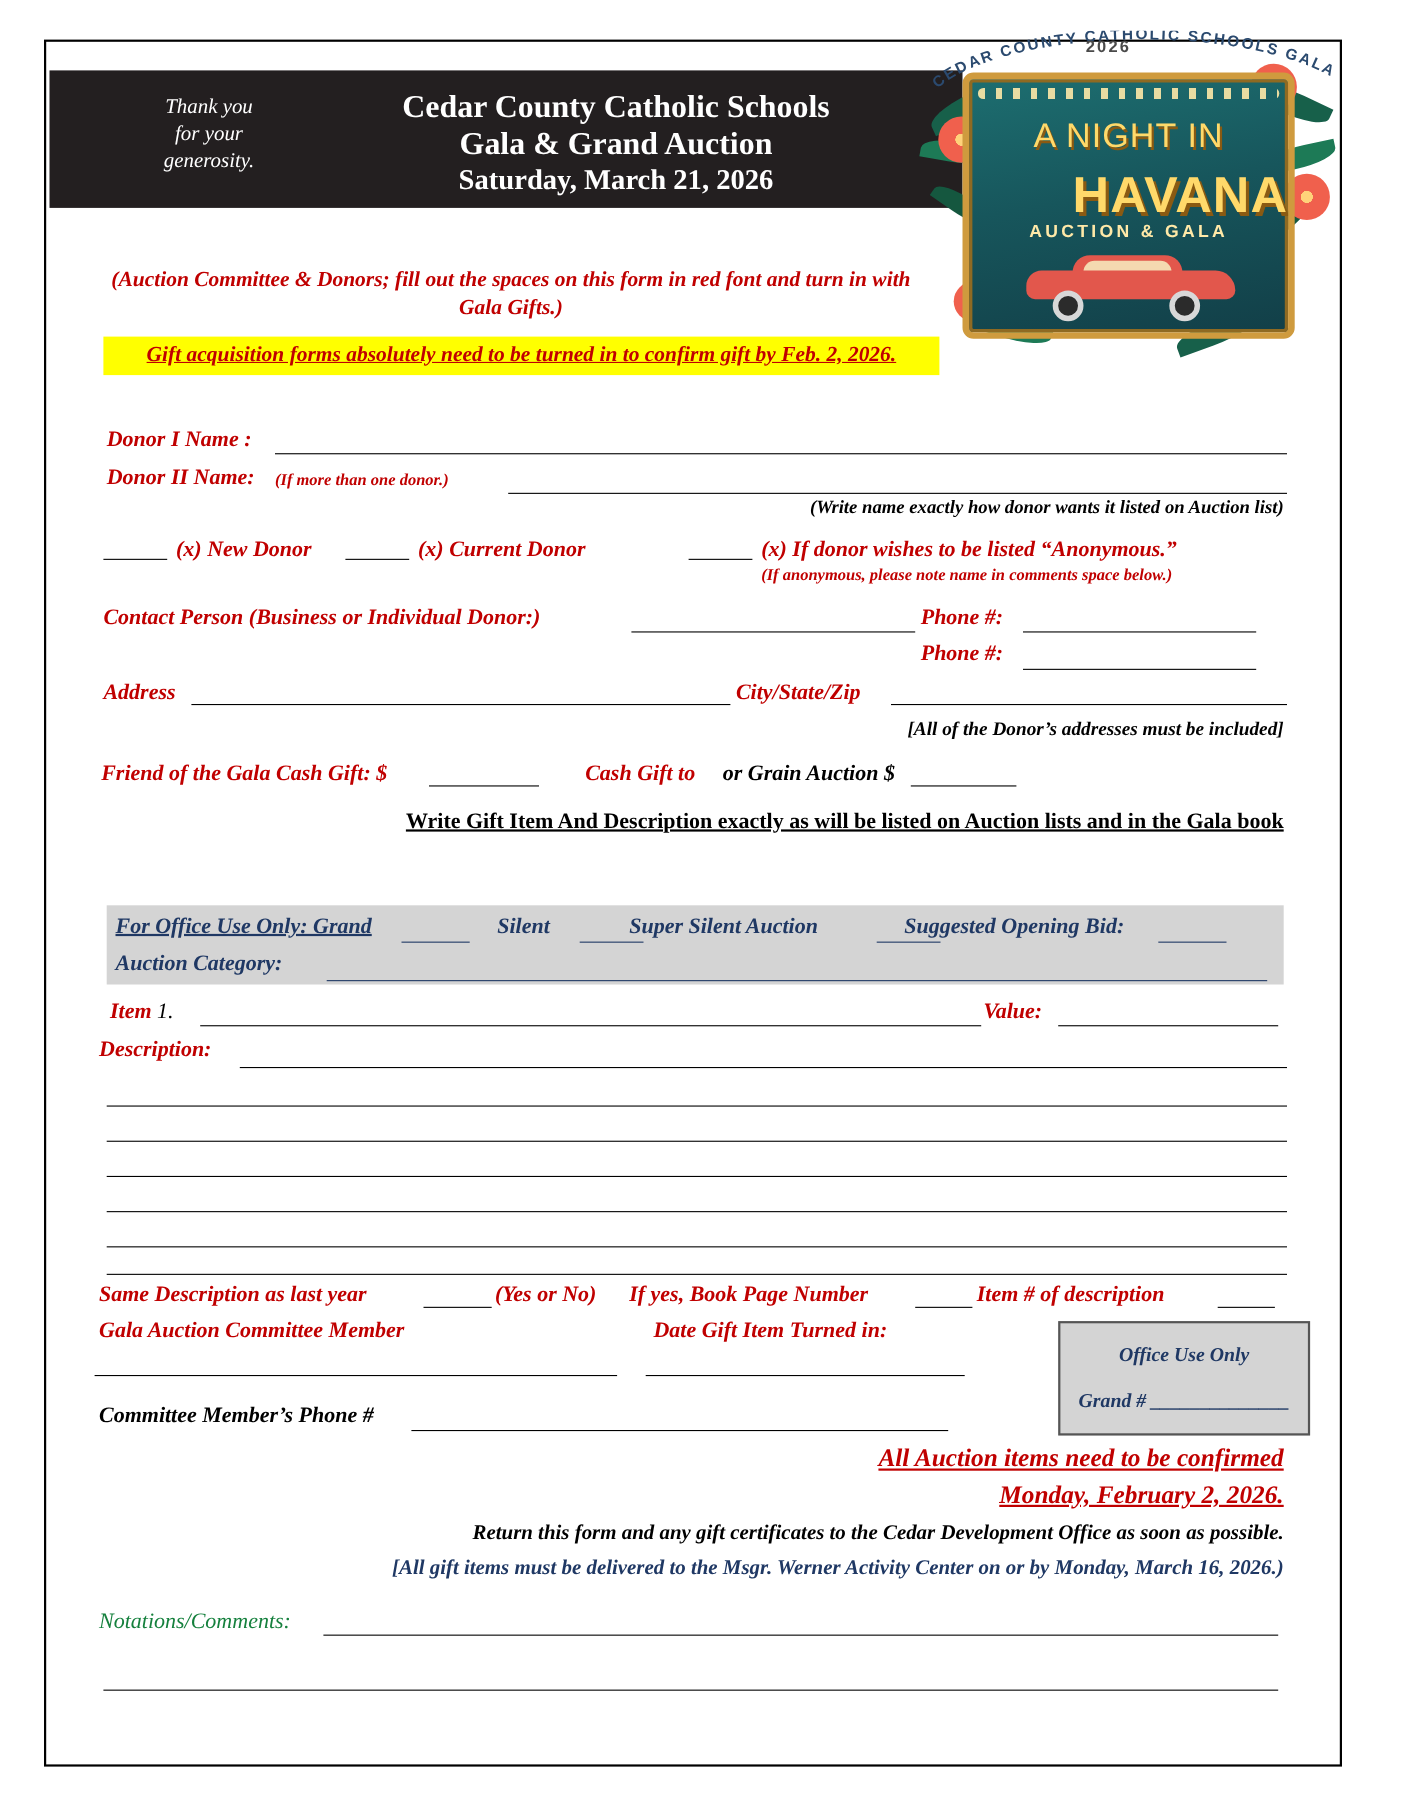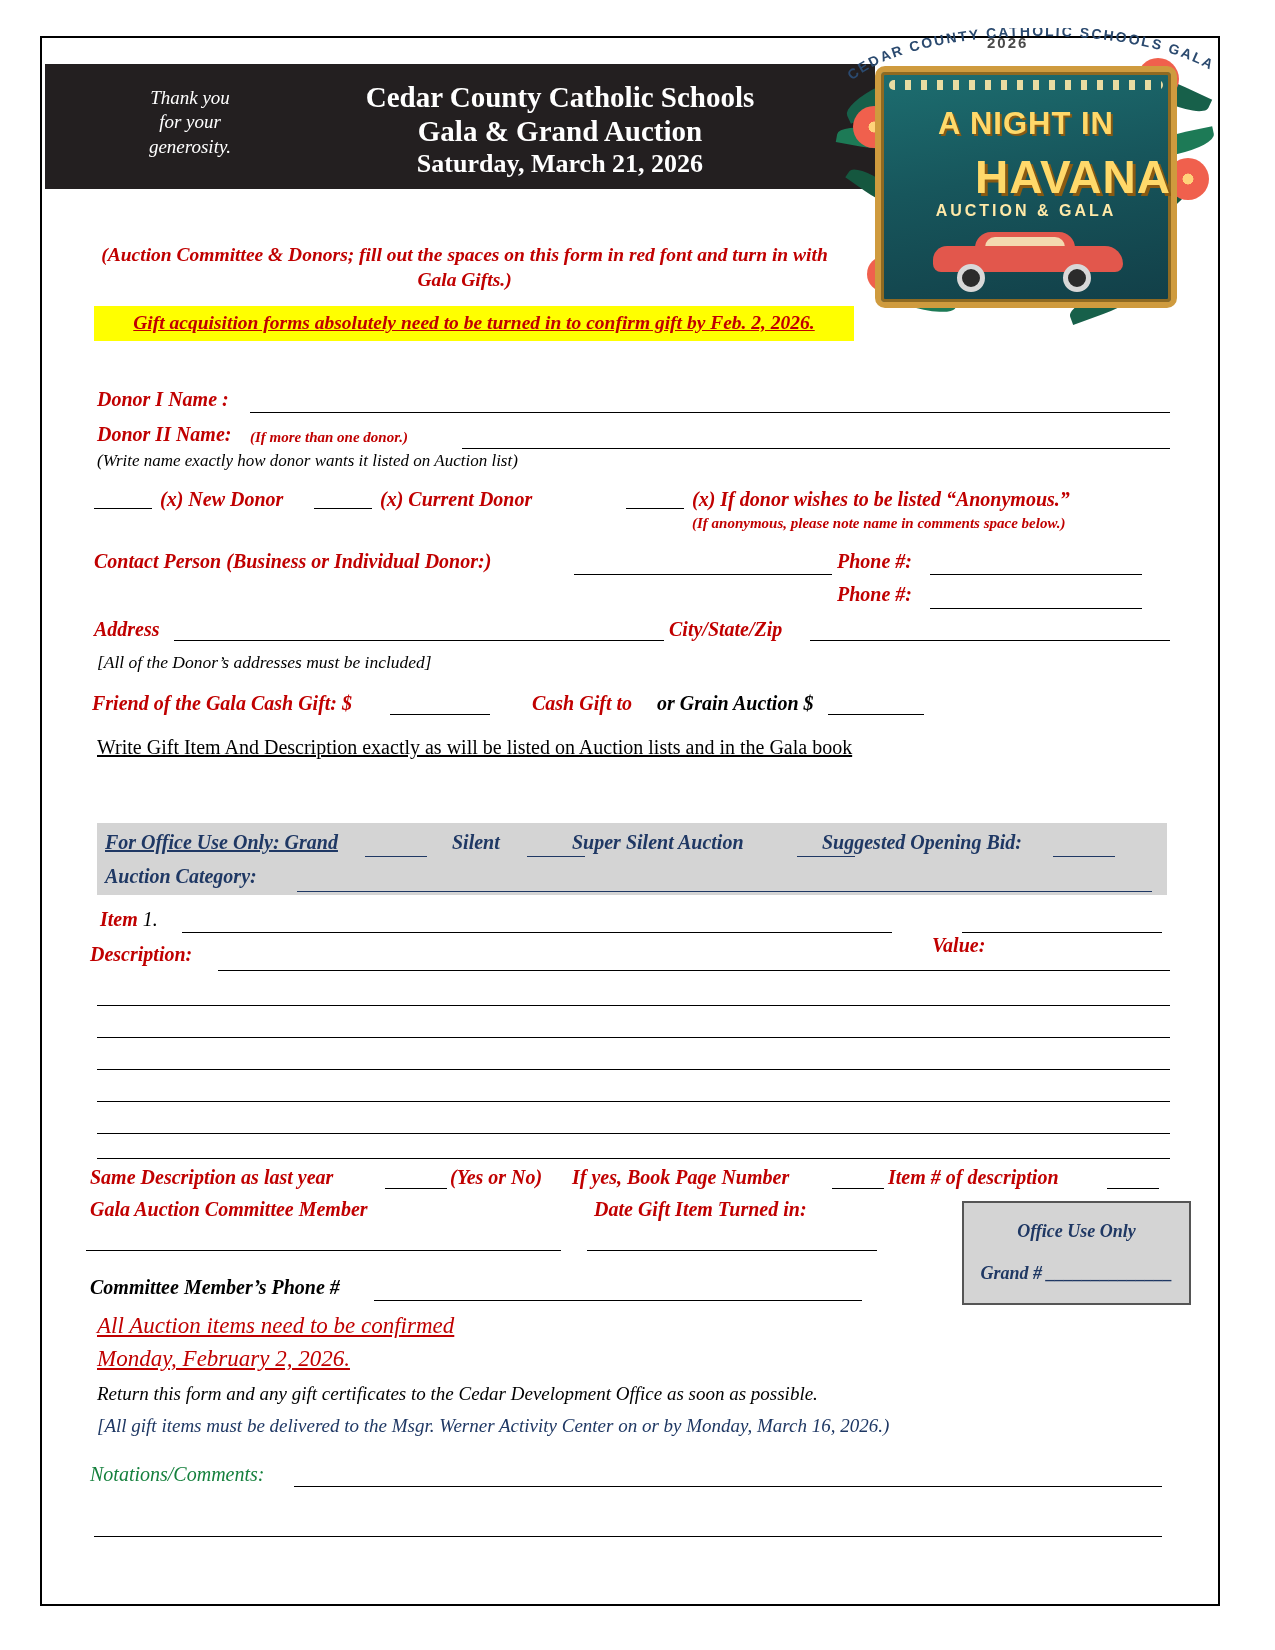--- a/index.html
+++ b/index.html
@@ -20,42 +20,42 @@
   .logo-arc{position:absolute;left:0;top:0;width:380px;height:60px;}
   .logo-arc text{font-family:"Liberation Sans",sans-serif;font-size:14px;letter-spacing:2px;fill:#2b4a6f;font-weight:bold;}
   .logo-year{position:absolute;left:150px;top:6px;font-family:"Liberation Sans",sans-serif;font-size:15px;font-weight:bold;color:#4a4a4a;letter-spacing:2px;}
 
   .poster{position:absolute;left:38px;top:38px;width:290px;height:230px;border-radius:10px;
           background:linear-gradient(170deg,#1d6e70 0%,#17565c 45%,#123f48 100%);
           border:6px solid #cf9b3e;box-shadow:0 0 0 3px #8f6a22 inset;overflow:hidden;}
   .poster .bulbs{position:absolute;left:8px;right:8px;top:8px;height:10px;
      background:repeating-linear-gradient(to right,#ffe9a8 0 6px,transparent 6px 16px);border-radius:6px;opacity:.9;}
   .poster .t1{position:absolute;top:34px;left:0;right:0;text-align:center;font-family:"Liberation Sans",sans-serif;
-     font-weight:bold;font-size:31px;color:#ffd96a;text-shadow:2px 2px 0 #8a5a12;letter-spacing:1px;}
+     font-weight:normal;font-size:31px;color:#ffd96a;text-shadow:2px 2px 0 #8a5a12;letter-spacing:1px;}
   .poster .t2{position:absolute;top:78px;left:0;right:0;text-align:right;font-family:"Liberation Sans",sans-serif;
      font-weight:bold;font-size:46px;color:#ffd96a;text-shadow:3px 3px 0 #8a5a12;letter-spacing:1px;}
   .poster .t3{position:absolute;top:130px;left:0;right:0;text-align:center;font-family:"Liberation Sans",sans-serif;
      font-weight:bold;font-size:16px;color:#ffe9a8;letter-spacing:3px;}
   .car{position:absolute;left:52px;top:158px;width:190px;height:50px;}
   .car .body{position:absolute;left:0;top:16px;width:190px;height:26px;background:#e2574c;border-radius:14px 18px 8px 8px;}
   .car .top{position:absolute;left:42px;top:2px;width:100px;height:22px;background:#e2574c;border-radius:16px 16px 0 0;}
   .car .win{position:absolute;left:52px;top:7px;width:80px;height:14px;background:#f4d9b0;border-radius:10px 10px 0 0;}
   .car .w1,.car .w2{position:absolute;top:34px;width:28px;height:28px;border-radius:50%;background:#2b2b2b;border:5px solid #d8d8d8;box-sizing:border-box;}
   .car .w1{left:24px;} .car .w2{left:130px;}
   .leaf{position:absolute;background:#1f6b4f;border-radius:60% 0 60% 0;}
   .hib{position:absolute;width:42px;height:42px;border-radius:50%;background:radial-gradient(circle at 50% 50%,#ffd27a 0 18%,#f0604d 19% 100%);}
   .note-red{position:absolute;left:50px;top:205px;width:745px;text-align:center;color:#c00000;font-style:italic;font-weight:bold;font-size:19.5px;line-height:1.28;}
   .yellow-box{position:absolute;left:52px;top:268px;width:760px;background:#ffff00;text-align:center;padding:4px 0 6px;}
   .yellow-box span{color:#c00000;font-style:italic;font-weight:bold;font-size:19.5px;line-height:1.3;text-decoration:underline;}
 
   .fld{position:absolute;color:#c00000;font-style:italic;font-weight:bold;font-size:20px;white-space:nowrap;}
   .small{font-size:15px;}
   .blk{color:#000;}
 
-  .centered-note{position:absolute;text-align:left;font-style:italic;font-weight:normal;color:#000;}
+  .centered-note{position:absolute;text-align:right;font-style:italic;font-weight:bold;color:#000;}
 
   
   .office-band{position:absolute;left:55px;top:785px;width:1070px;height:72px;background:#d4d4d4;}
   .office-band .t{position:absolute;color:#1f3864;font-style:italic;font-weight:bold;font-size:20px;white-space:nowrap;}
 
   .office-box{position:absolute;left:920px;top:1163px;width:225px;height:100px;background:#d4d4d4;border:2px solid #555;}
   .office-box .t{position:absolute;width:100%;text-align:center;color:#1f3864;font-style:italic;font-weight:bold;font-size:18px;}
 
   .line{position:absolute;border-bottom:1.4px solid #000;}
 </style>
@@ -171,21 +171,21 @@
     <div class="line" style="left:956px;top:33px;width:62px;border-color:#1f3864;"></div>
     <div class="t" style="left:8px;top:42px;">Auction Category:</div>
     <div class="line" style="left:200px;top:68px;width:855px;border-color:#1f3864;"></div>
   </div>
 
   <div class="fld" style="left:58px;top:870px;">
     <span>Item</span>
     <span style="color:#000;font-weight:normal;">1.</span>
   </div>
   <div class="line" style="left:140px;top:894px;width:710px;"></div>
-  <div class="fld" style="left:852px;top:896px;margin-left:38px;">Value:</div>
+  <div class="fld" style="left:852px;top:870px;">Value:</div>
   <div class="line" style="left:920px;top:894px;width:200px;"></div>
 
   <div class="fld" style="left:48px;top:905px;">Description:</div>
   <div class="line" style="left:176px;top:932px;width:952px;"></div>
   <div class="line" style="left:55px;top:967px;width:1073px;"></div>
   <div class="line" style="left:55px;top:999px;width:1073px;"></div>
   <div class="line" style="left:55px;top:1031px;width:1073px;"></div>
   <div class="line" style="left:55px;top:1063px;width:1073px;"></div>
   <div class="line" style="left:55px;top:1095px;width:1073px;"></div>
   <div class="line" style="left:55px;top:1120px;width:1073px;"></div>

